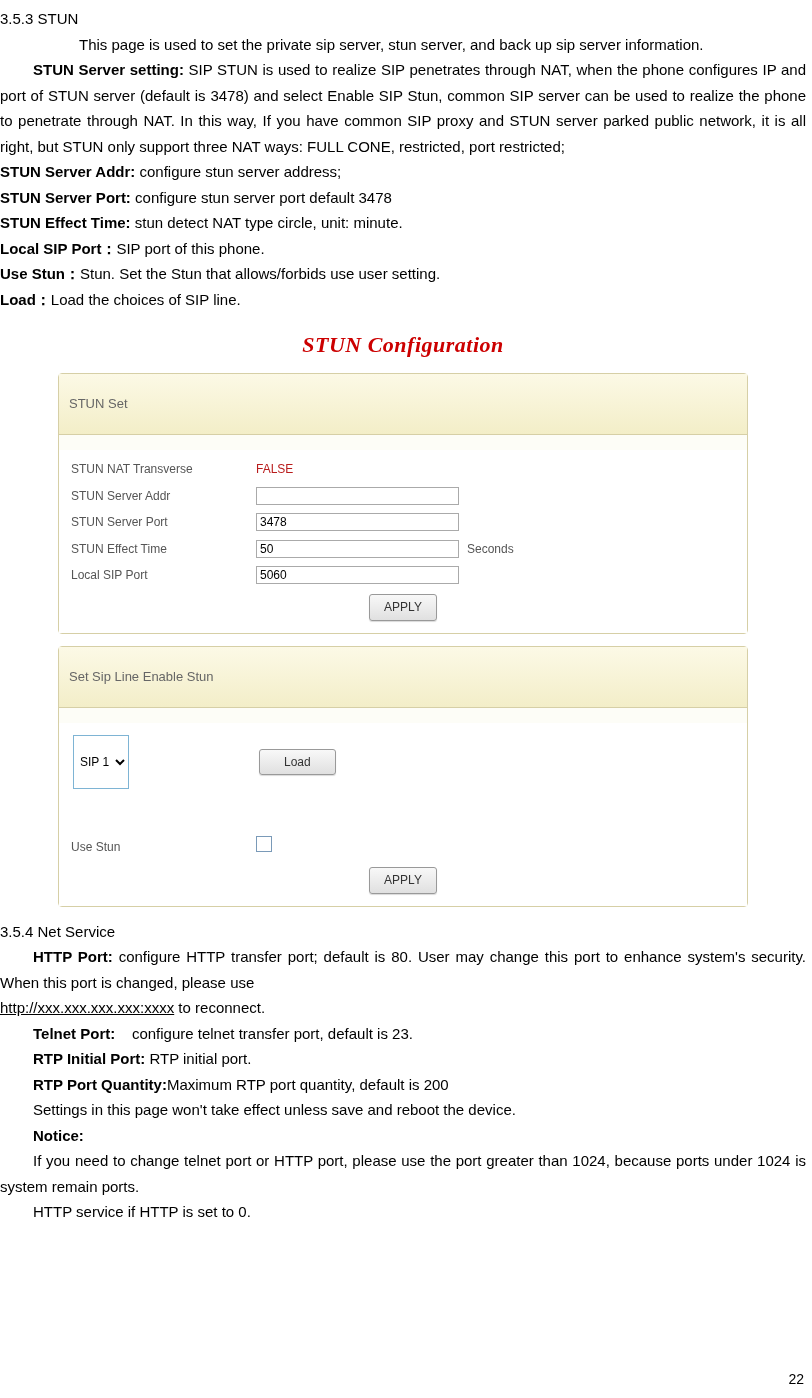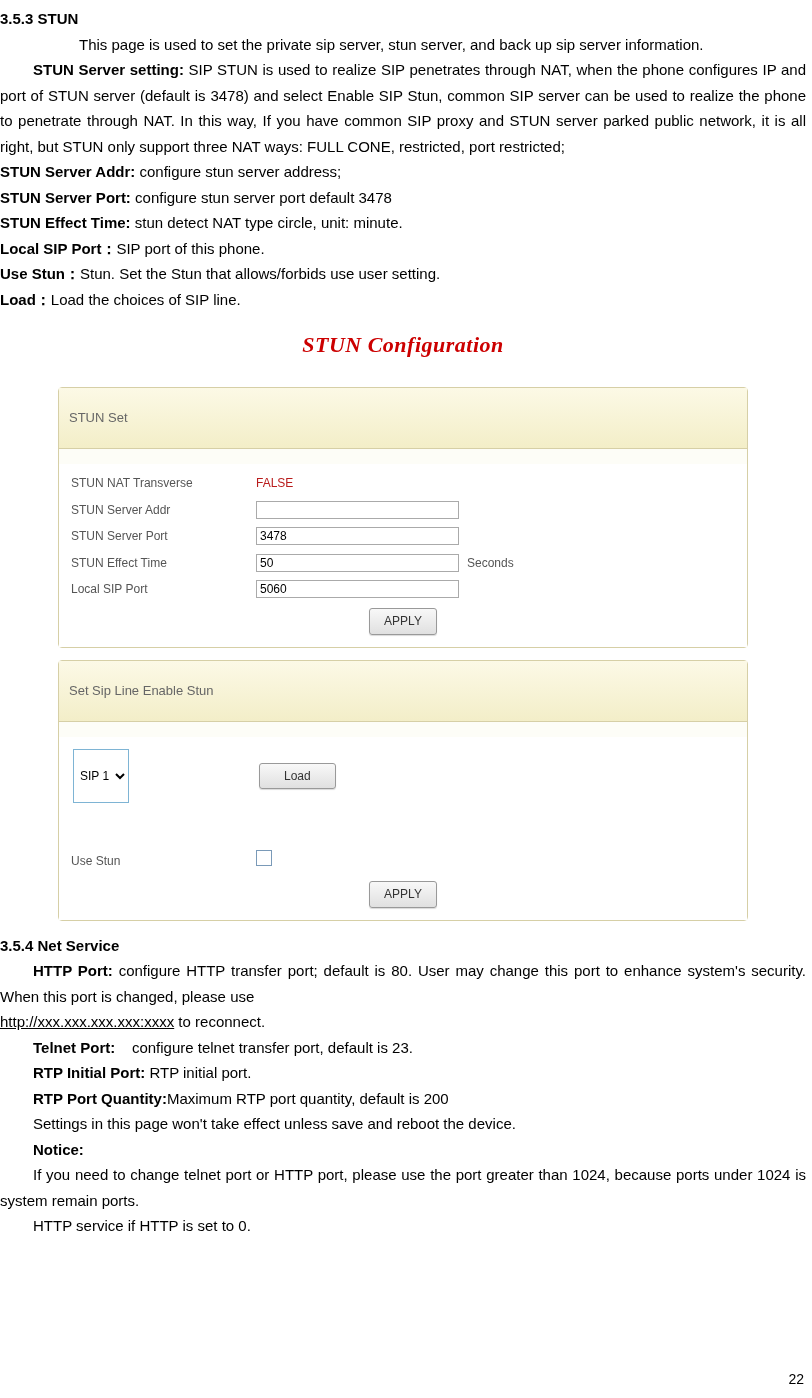--- a/index.html
+++ b/index.html
@@ -11,21 +11,21 @@
     color: #000;
     width: 812px;
     background: #fff;
   }
   .page {
     padding: 0 6px 0 0;
     position: relative;
     min-height: 1398px;
   }
   .section-title {
-    font-weight: bold;
+    font-weight: normal;
     margin: 0;
     padding: 6px 0 0 0;
   }
   .para {
     text-align: justify;
     margin: 0;
   }
   .indent { text-indent: 2.2em; }
   .label { font-weight: bold; }
   .underline { text-decoration: underline; }
@@ -33,21 +33,21 @@
     margin: 14px auto 6px auto;
     width: 690px;
   }
   .config-title {
     color: #cc0000;
     font-size: 22px;
     font-weight: bold;
     font-style: italic;
     text-align: center;
     font-family: Georgia, serif;
-    margin-bottom: 24px;
+    margin-bottom: 10px;
     letter-spacing: 0.5px;
   }
   .panel {
     border: 1px solid #d6cfa6;
     background: #fdfdf7;
     border-radius: 4px;
     font-size: 12px;
     color: #333;
   }
   .panel-header {

